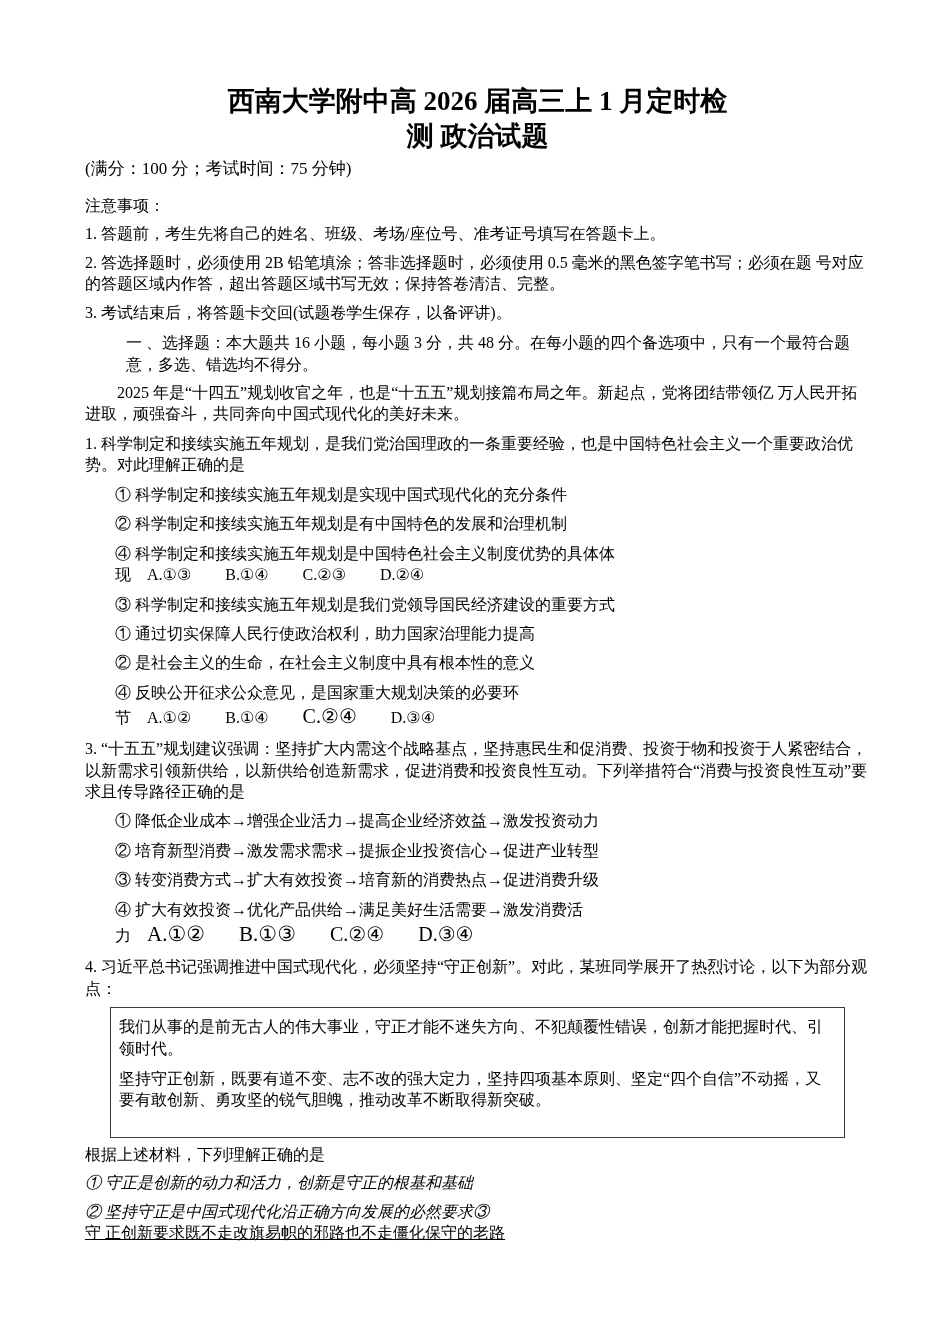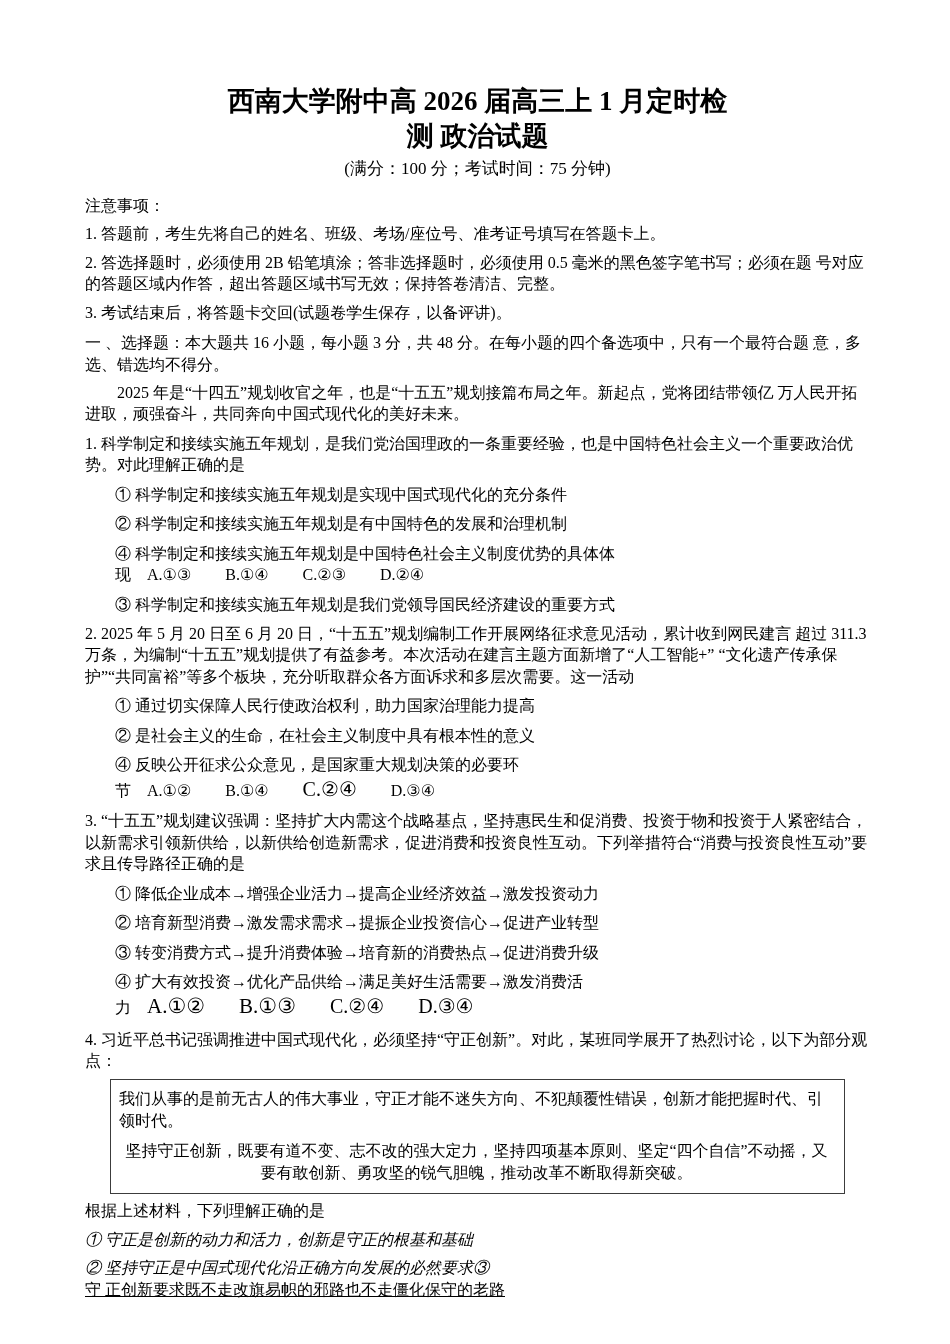--- a/index.html
+++ b/index.html
@@ -5,43 +5,43 @@
   html, body { margin:0; padding:0; background:#ffffff; }
   body {
     width:950px; height:1344px; overflow:hidden;
     color:#000;
     font-family:"Liberation Serif","DejaVu Serif",serif;
     font-size:16px; line-height:1.34;
   }
   .page { box-sizing:border-box; width:950px; height:1192px; padding:84px 80px 0 85px; }
 
   .title { text-align:center; font-size:27px; font-weight:bold; line-height:1.3; margin:0 0 4px 0; }
-  .subtitle { text-align:center; font-size:17px; margin:0 0 12px 0; }
+  .subtitle { font-size:17px; margin:0 0 12px 0; }
 
   p { margin:0; }
   .note-head { margin-top:14px; }
   .note-item { margin-top:7px; }
-  .sec-head { margin-top:9px; }
+  .sec-head { margin-top:9px;margin-left:41px; }
   .intro { margin-top:7px; text-indent:2em; }
 
   .stem { margin-top:8px; }
   .opt { margin:8px 0 0 30px; }
   .ans-prefix { margin-right:12px; }
   .ch { margin-right:30px; }
   .ch:last-child { margin-right:0; }
   .md { font-size:20px; }
   .lg { font-size:21px; }
 
   .material-box {
     box-sizing:border-box;
     margin:8px 0 0 25px; width:735px;
     border:1px solid #3c3c3c;
-    padding:8px 10px 10px 8px;
+    padding:8px 10px 26px 8px;
   }
-  .material-box p + p { margin-top:9px;text-align:center; }
+  .material-box p + p { margin-top:9px; }
 
   .followup { margin-top:6px; }
   .q4opt { margin-top:7px;font-style:italic; }
   .q4cont { margin-top:0;text-decoration:underline; }
 </style>
 </head>
 <body>
 
 <div class="page">
 
@@ -72,40 +72,39 @@
         <span class="ch">A.①③</span>
         <span class="ch">B.①④</span>
         <span class="ch">C.②③</span>
         <span class="ch">D.②④</span>
       </span>
     </p>
     <p class="opt">③ 科学制定和接续实施五年规划是我们党领导国民经济建设的重要方式</p>
   </div>
 
   <div>
-    <p class="stem">2. 2025 年 5 月 20 日至 6 月 20 日，“十五五”规划编制工作开展网络征求意见活动，累计收到网民建言 超过 311.3 万条，为编制“十五五”规划提供了有益参考。本次活动在建言主题方面新增了“人工智能+” “文化遗产传承保护”“共同富裕”等多个板块，充分听取群众各方面诉求和多层次需要。这一活动</p>
     <p class="opt">① 通过切实保障人民行使政治权利，助力国家治理能力提高</p>
     <p class="opt">② 是社会主义的生命，在社会主义制度中具有根本性的意义</p>
     <p class="opt">
       <span>④ 反映公开征求公众意见，是国家重大规划决策的必要环</span><br>
       <span>
         <span class="ans-prefix">节</span>
         <span class="ch">A.①②</span>
         <span class="ch">B.①④</span>
         <span class="ch md">C.②④</span>
         <span class="ch">D.③④</span>
       </span>
     </p>
   </div>
 
   <div>
     <p class="stem">3. “十五五”规划建议强调：坚持扩大内需这个战略基点，坚持惠民生和促消费、投资于物和投资于人紧密结合，以新需求引领新供给，以新供给创造新需求，促进消费和投资良性互动。下列举措符合“消费与投资良性互动”要求且传导路径正确的是</p>
     <p class="opt">① 降低企业成本→增强企业活力→提高企业经济效益→激发投资动力</p>
     <p class="opt">② 培育新型消费→激发需求需求→提振企业投资信心→促进产业转型</p>
-    <p class="opt">③ 转变消费方式→提升消费体验→培育新的消费热点→促进消费升级</p>
+    <p class="opt">③ 转变消费方式→扩大有效投资→培育新的消费热点→促进消费升级</p>
     <p class="opt">
       <span>④ 扩大有效投资→优化产品供给→满足美好生活需要→激发消费活</span><br>
       <span>
         <span class="ans-prefix">力</span>
         <span class="ch lg">A.①②</span>
         <span class="ch lg">B.①③</span>
         <span class="ch md">C.②④</span>
         <span class="ch md">D.③④</span>
       </span>
     </p>

